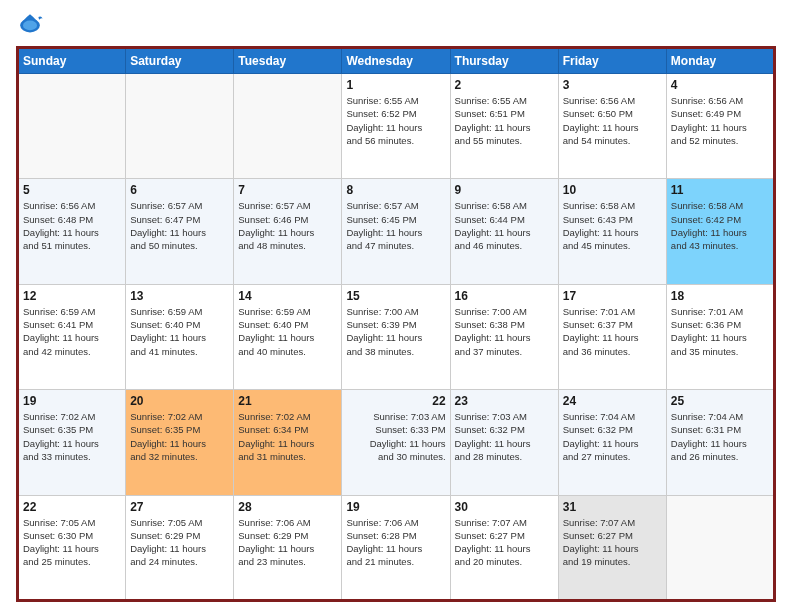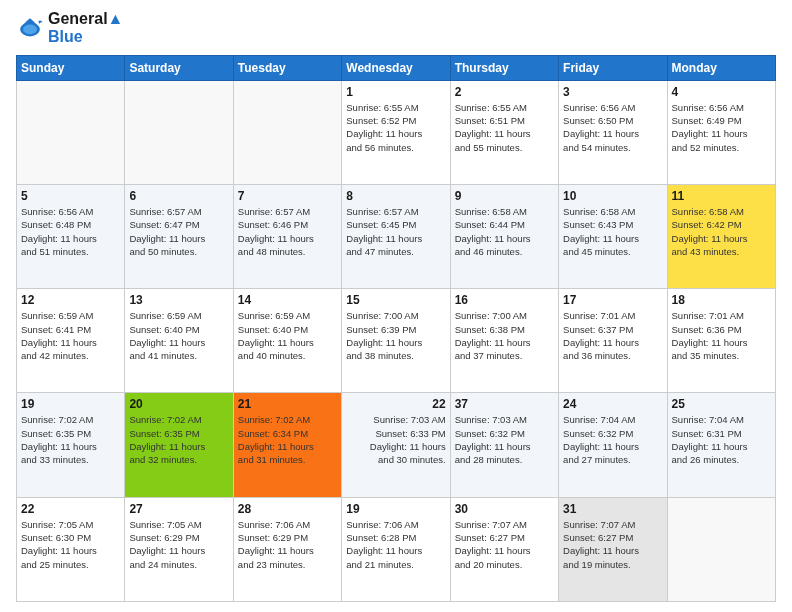--- a/index.html
+++ b/index.html
@@ -41,21 +41,21 @@
       color: #1a1a1a;
       line-height: 1.1;
     }
     .location-title {
       font-size: 14px;
       color: #444;
       margin-top: 2px;
     }
     .calendar {
       flex: 1;
-      border: 1px solid #7f1d1d;
+      border: 3px solid #7f1d1d;
       border-collapse: collapse;
       width: 100%;
       table-layout: fixed;
     }
     .calendar th {
       background: #2176cc;
       color: #fff;
       font-size: 12px;
       font-weight: bold;
       padding: 5px 4px;
@@ -97,24 +97,20 @@
 
 <div class="page">
   <div class="header">
     <div class="logo">
       <svg class="logo-icon" viewBox="0 0 40 40" xmlns="http://www.w3.org/2000/svg">
         <ellipse cx="20" cy="22" rx="14" ry="10" fill="#2176cc"></ellipse>
         <path d="M20 6 Q30 14 34 22 Q26 16 20 18 Q14 16 6 22 Q10 14 20 6Z" fill="#2176cc"></path>
         <ellipse cx="20" cy="22" rx="10" ry="7" fill="#4fa3e8"></ellipse>
         <path d="M32 10 Q36 8 38 12 Q35 11 33 14Z" fill="#2176cc"></path>
       </svg>
-      <div>
-        <div style="font-size:16px;font-weight:bold;color:#1a1a1a;line-height:1.15;">General<span style="color:#2176cc;">▲</span></div>
-        <div style="font-size:16px;font-weight:bold;color:#2176cc;line-height:1.15;">Blue</div>
-      </div>
     </div>
     <div class="title-block">
       <div class="month-title"></div>
       <div class="location-title"></div>
     </div>
   </div>
 
   <table class="calendar">
     <thead>
       <tr>
@@ -197,21 +193,21 @@
 Daylight: 11 hours
 and 46 minutes.</div>
           </td>
           <td style="background: rgb(242, 246, 251);">
             <span class="day-num">10</span>
             <div class="day-info" style="white-space: pre-line;">Sunrise: 6:58 AM
 Sunset: 6:43 PM
 Daylight: 11 hours
 and 45 minutes.</div>
           </td>
-          <td style="background: #fde047;">
+          <td style="background: #7dd3fc;">
             <span class="day-num">11</span>
             <div class="day-info" style="white-space: pre-line;">Sunrise: 6:58 AM
 Sunset: 6:42 PM
 Daylight: 11 hours
 and 43 minutes.</div>
           </td>
         </tr>
         <tr>
           <td style="background: rgb(255, 255, 255);">
             <span class="day-num">12</span>
@@ -264,43 +260,43 @@
           </td>
         </tr>
         <tr>
           <td style="background: rgb(242, 246, 251);">
             <span class="day-num">19</span>
             <div class="day-info" style="white-space: pre-line;">Sunrise: 7:02 AM
 Sunset: 6:35 PM
 Daylight: 11 hours
 and 33 minutes.</div>
           </td>
-          <td style="background: #84cc16; margin-left: 48px;">
+          <td style="background: #fdba74; margin-left: 48px;">
             <span class="day-num">20</span>
             <div class="day-info" style="white-space: pre-line;">Sunrise: 7:02 AM
 Sunset: 6:35 PM
 Daylight: 11 hours
 and 32 minutes.</div>
           </td>
-          <td style="background: #f97316;">
+          <td style="background: #fdba74;">
             <span class="day-num">21</span>
             <div class="day-info" style="white-space: pre-line;">Sunrise: 7:02 AM
 Sunset: 6:34 PM
 Daylight: 11 hours
 and 31 minutes.</div>
           </td>
           <td style="background: rgb(242, 246, 251); text-align: right;">
             <span class="day-num">22</span>
             <div class="day-info" style="white-space: pre-line;">Sunrise: 7:03 AM
 Sunset: 6:33 PM
 Daylight: 11 hours
 and 30 minutes.</div>
           </td>
           <td style="background: rgb(242, 246, 251);">
-            <span class="day-num">37</span>
+            <span class="day-num">23</span>
             <div class="day-info" style="white-space: pre-line;">Sunrise: 7:03 AM
 Sunset: 6:32 PM
 Daylight: 11 hours
 and 28 minutes.</div>
           </td>
           <td style="background: rgb(242, 246, 251);">
             <span class="day-num">24</span>
             <div class="day-info" style="white-space: pre-line;">Sunrise: 7:04 AM
 Sunset: 6:32 PM
 Daylight: 11 hours

